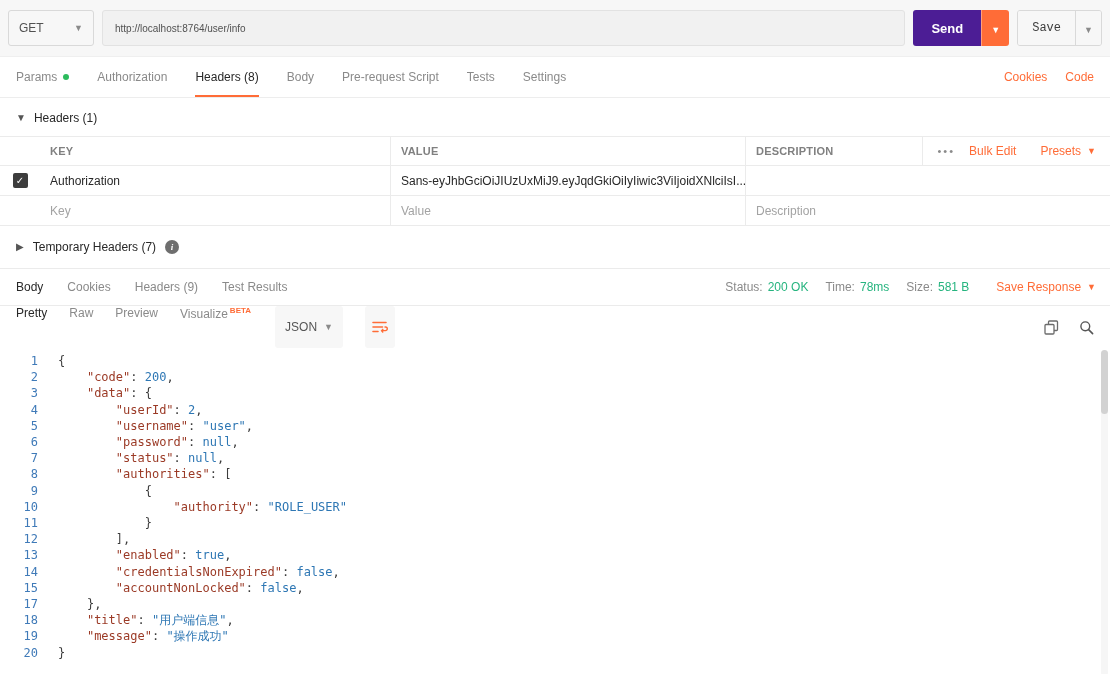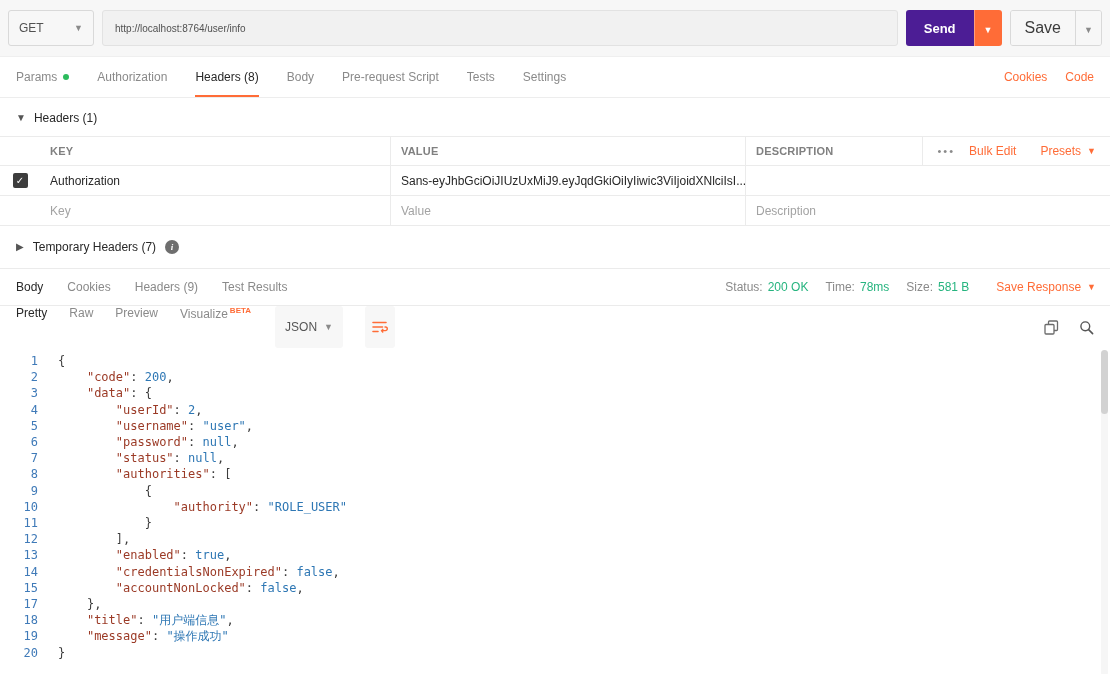--- a/index.html
+++ b/index.html
@@ -9,21 +9,21 @@
   
   .topbar { height:57px; background:#f7f7f7; border-bottom:1px solid #efefef; display:flex; align-items:center; padding:0 8px; gap:8px; }
   .method { width:86px; height:36px; border:1px solid #d9d9d9; border-radius:3px; background:#f7f7f7; display:flex; align-items:center; justify-content:space-between; padding:0 10px; color:#515151; cursor:pointer; }
   .caret { font-size:9px; color:#8a8a8a; line-height:1; }
   .url { flex:1; height:36px; background:#f1f1f1; border:1px solid #e2e2e2; border-radius:3px; padding:0 12px; font-size:10px; color:#515151; font-family:"Liberation Sans",sans-serif; outline:none; }
   .btn-group { display:flex; height:36px; border-radius:3px; overflow:hidden; }
   .send-main { background:#4c1d95; color:#fff; border:none; padding:0 18px; font-size:13px; font-weight:bold; font-family:inherit; cursor:pointer; }
   .send-caret { background:#ff6c37; color:#fff; border:none; border-left:1px solid rgba(255,255,255,.35); width:28px; cursor:pointer; }
   .send-caret .caret { color:#fff; }
   .save-group { border:1px solid #d9d9d9; border-radius:3px; }
-  .save-main { background:#f7f7f7; color:#3c3c3c; border:none; padding:0 14px; font-size:16px; font-family:Liberation Sans, sans-serif; cursor:pointer; }
+  .save-main { background:#f7f7f7; color:#3c3c3c; border:none; padding:0 14px; font-size:12px; font-family:Liberation Mono, monospace; cursor:pointer; }
   .save-caret { background:#f7f7f7; border:none; border-left:1px solid #d9d9d9; width:26px; cursor:pointer; }
 
   
   .req-tabs { height:41px; display:flex; align-items:stretch; padding:0 16px; border-bottom:1px solid #ededed; }
   .req-tab { display:flex; align-items:center; gap:6px; margin-right:28px; color:#8a8a8a; cursor:pointer; border-bottom:2px solid transparent; padding-top:2px; }
   .req-tab.active { color:#282828; border-bottom-color:#ff6c37; }
   .dot { width:6px; height:6px; border-radius:50%; background:#2cbb5d; display:inline-block; }
   .tab-links { margin-left:auto; display:flex; align-items:center; gap:18px; }
   .link { color:#ff6c37; cursor:pointer; }
 

